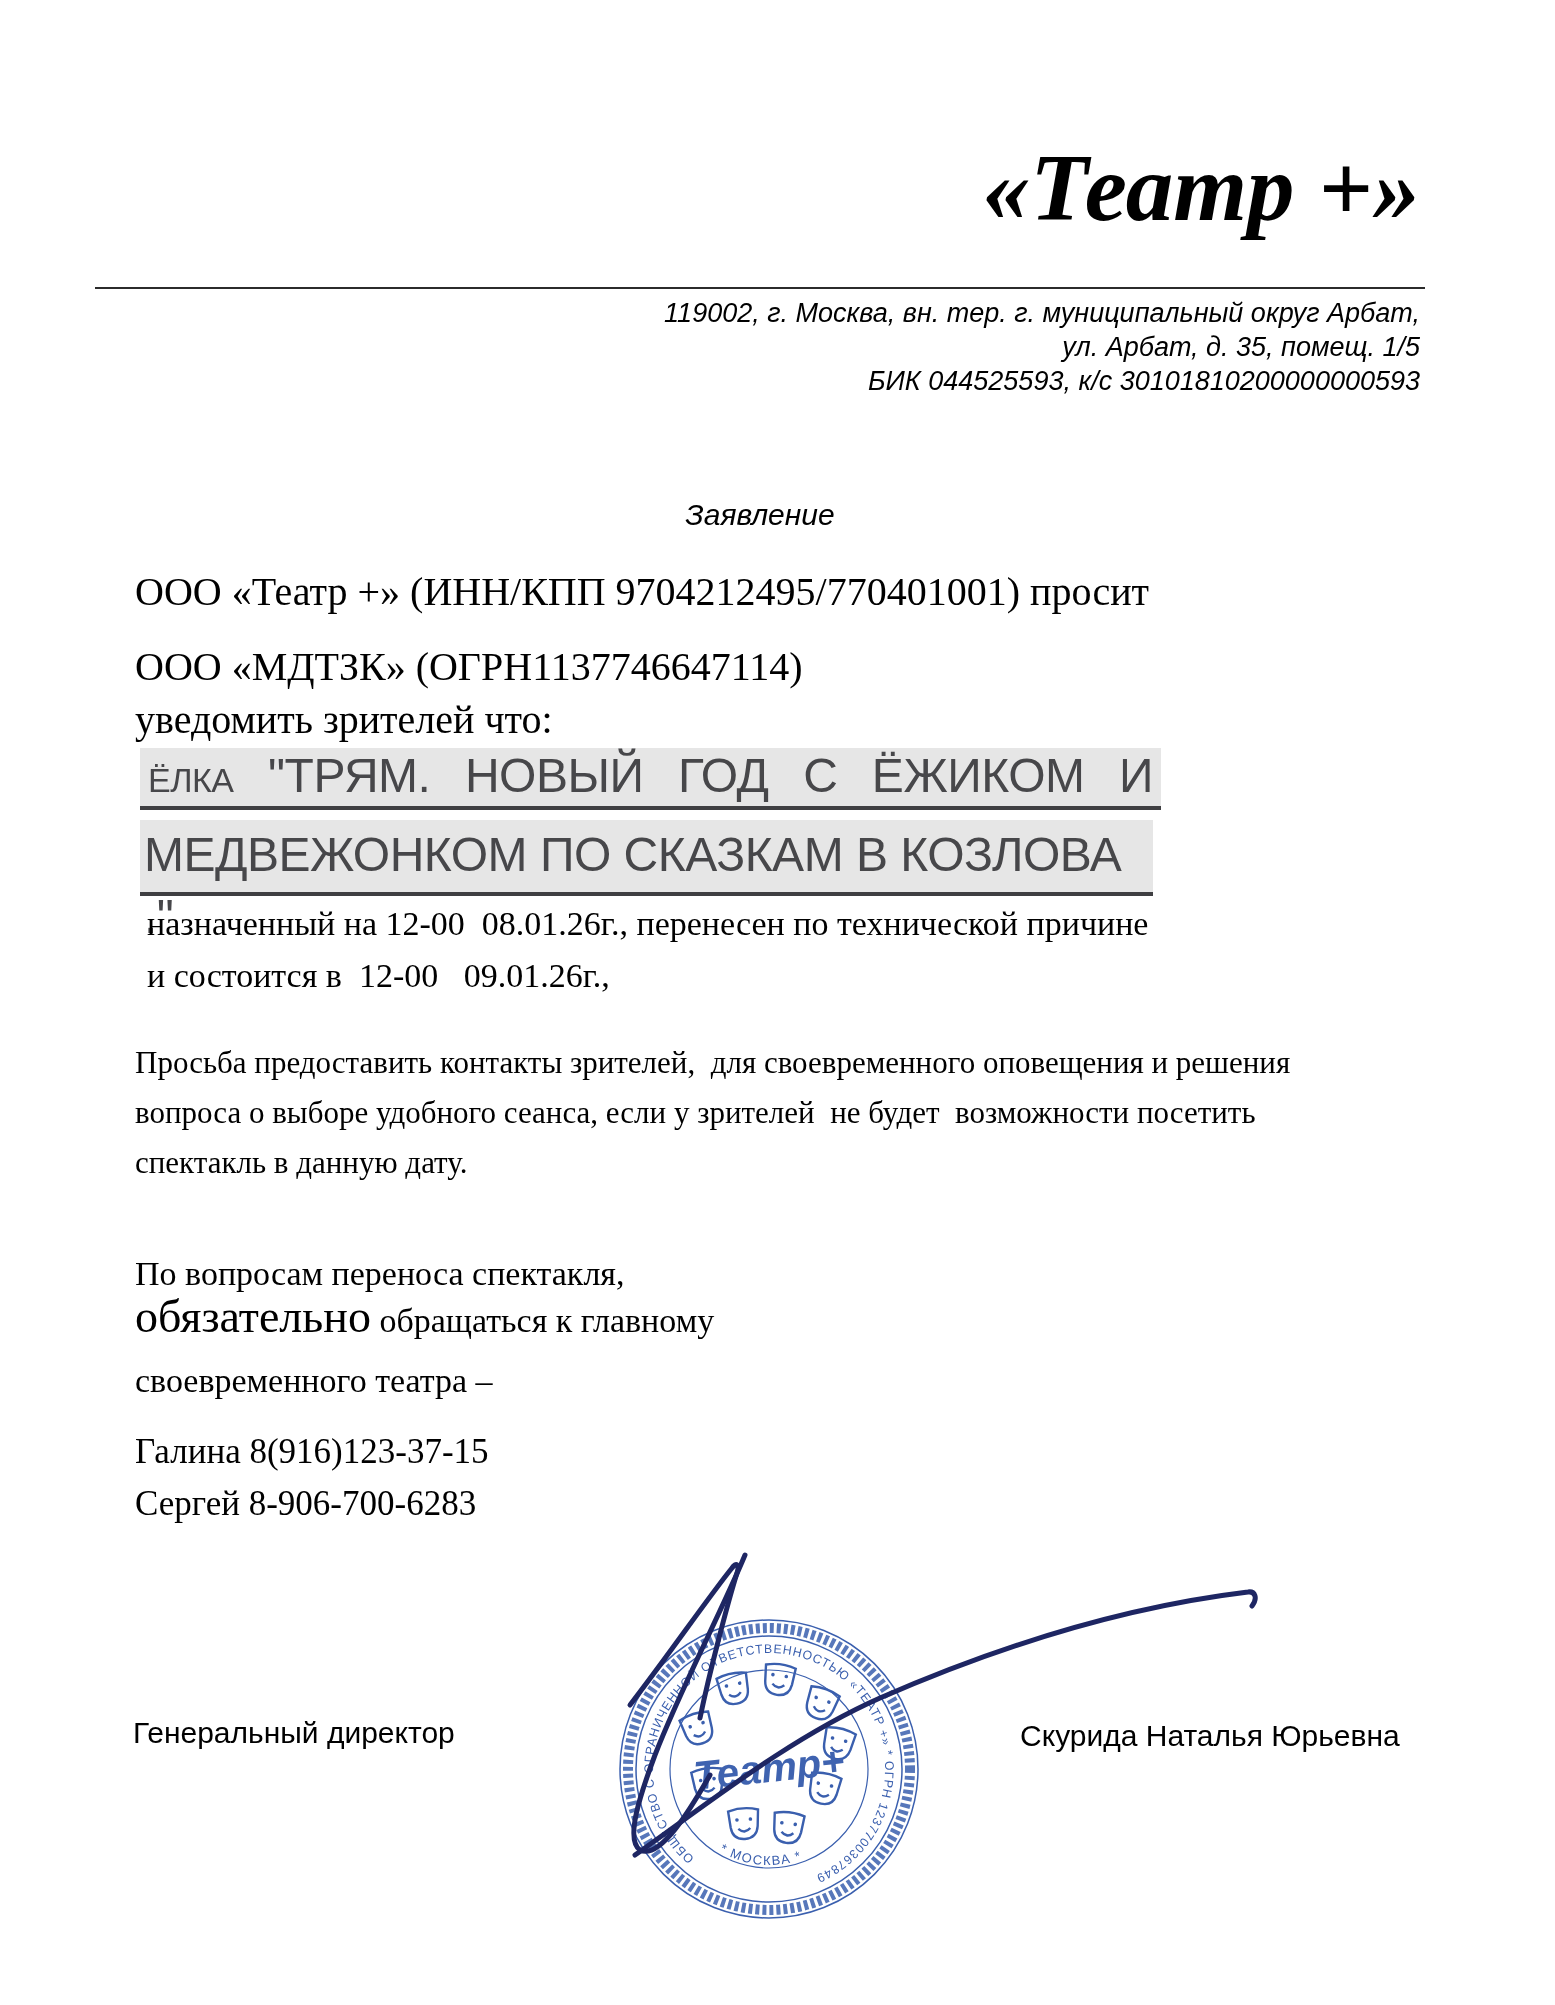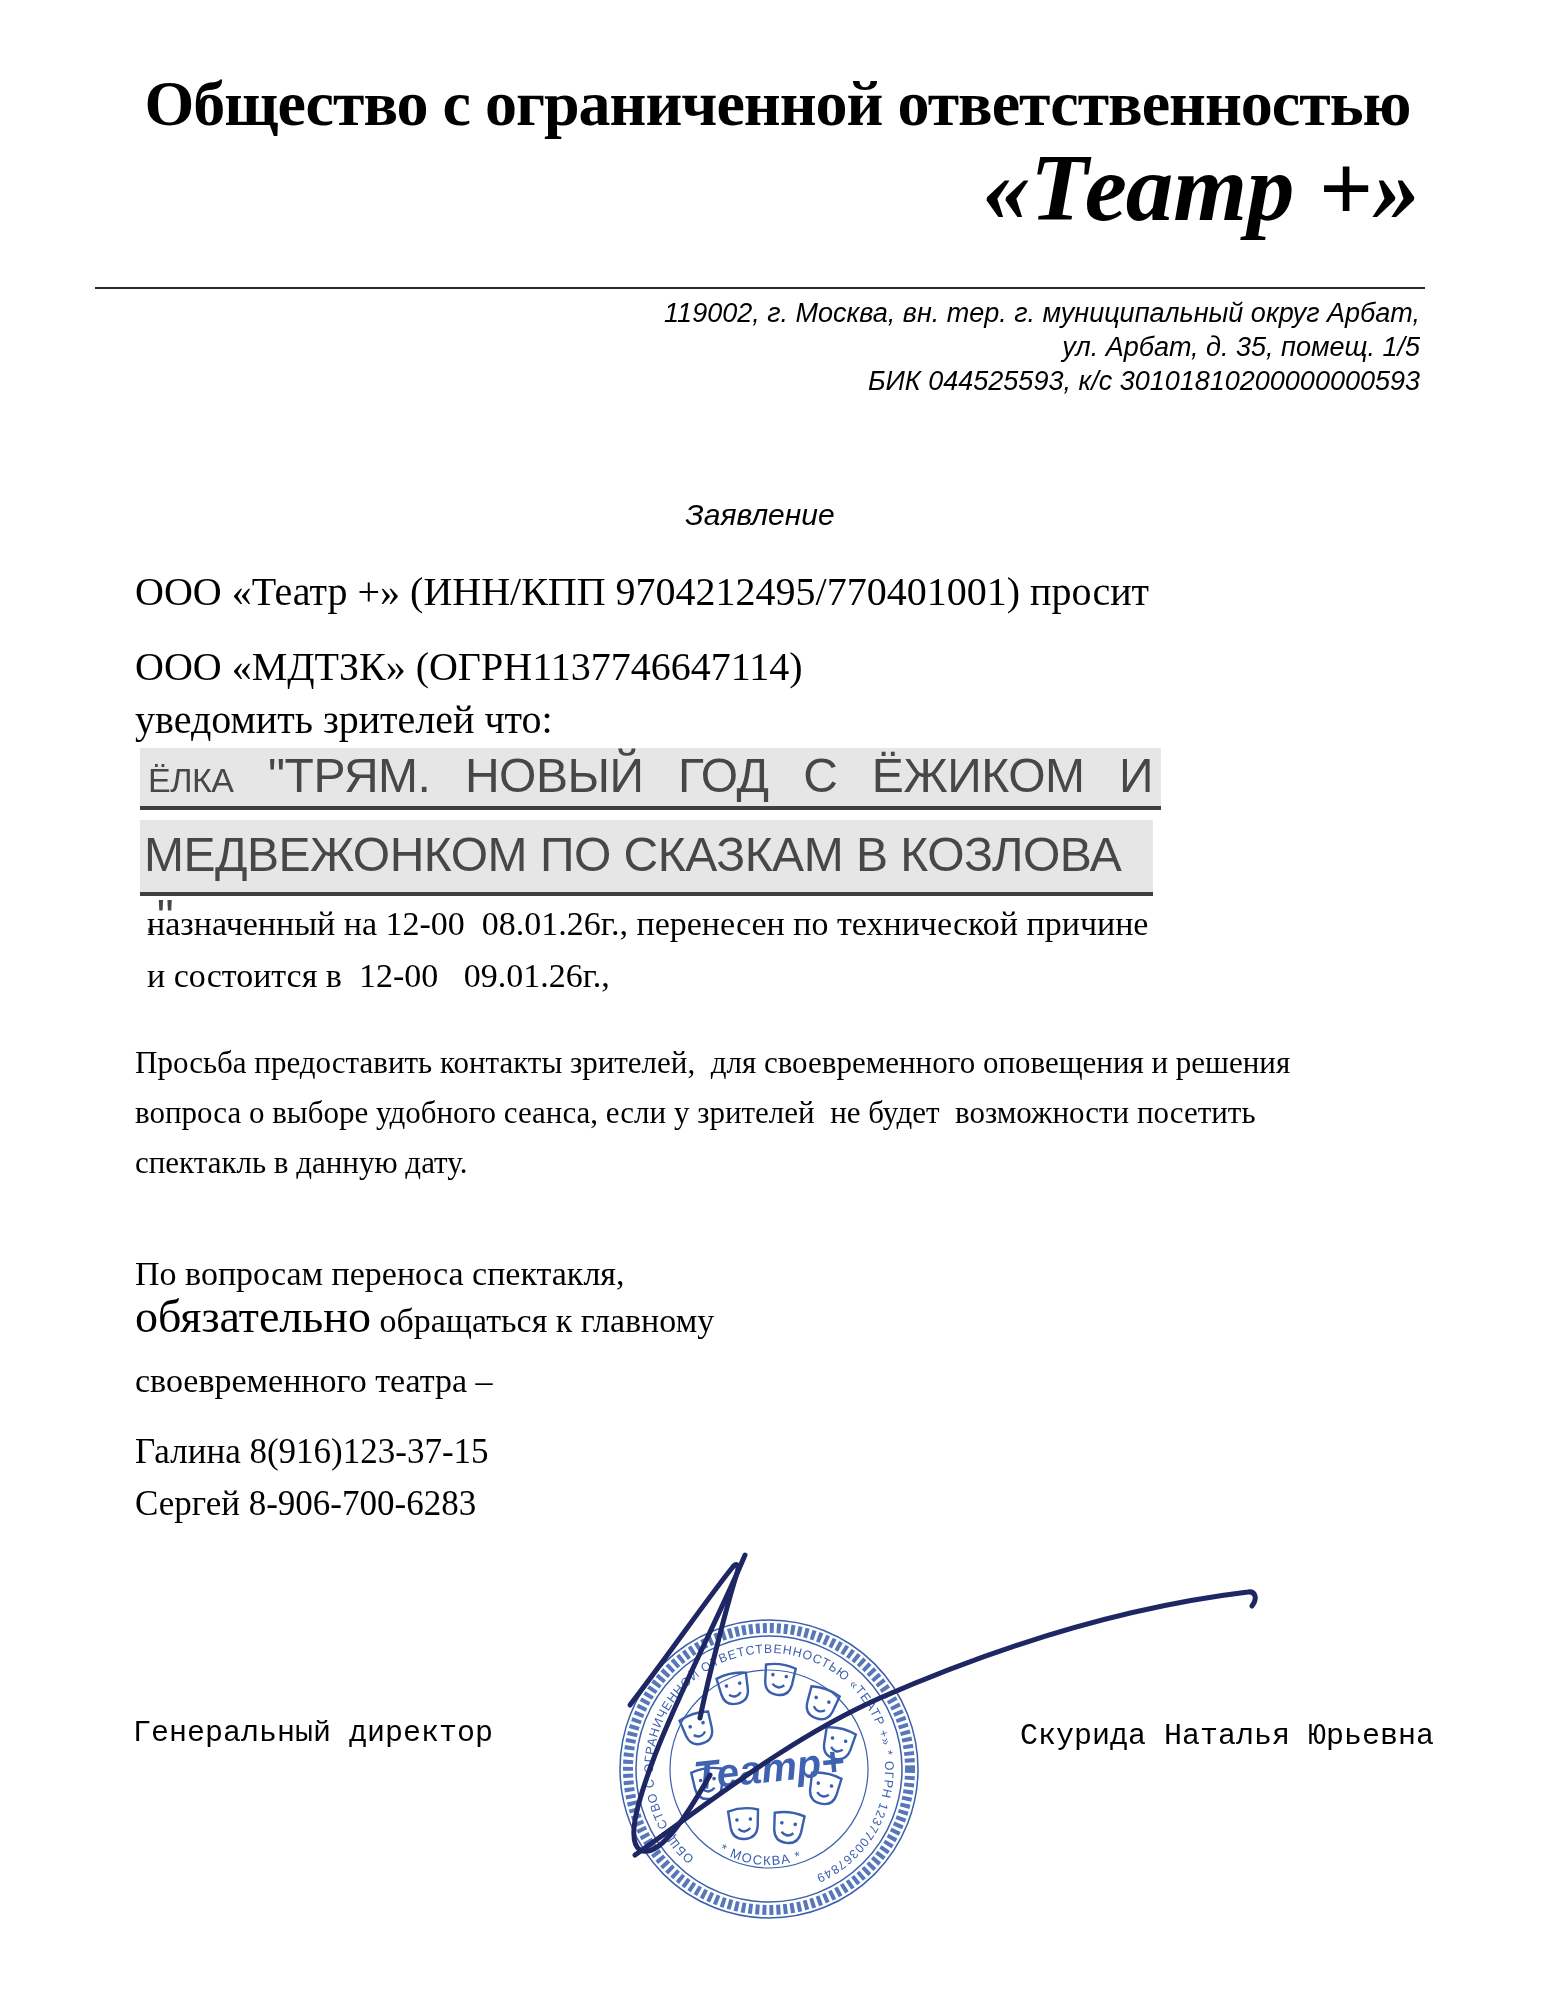--- a/index.html
+++ b/index.html
@@ -20,29 +20,28 @@
   .b34{font-size:34px;line-height:42px;}
   .b31{font-size:31px;line-height:50px;}
   .pre{white-space:pre-wrap;}
   .hl{left:140px;width:1005px;background:#e6e6e6;border-bottom:4px solid #3f3f42;
       color:#47474a;font-family:"Liberation Sans",sans-serif;letter-spacing:-0.5px;}
   .hl1{top:748px;height:58px;line-height:56px;font-size:48px;padding:0 8px;
        text-align:justify;text-align-last:justify;}
   .hl1 .elka{font-size:34px;}
   .hl2{top:820px;height:64px;line-height:62px;font-size:48px;padding:4px 4px;}
   .note-big{font-size:46px;}
-  .footer-label{font-size:30px;font-family:Liberation Mono, monospace;}
+  .footer-label{font-size:30px;font-family:Liberation Sans, sans-serif;}
   svg{display:block;}
 </style>
 </head>
 <body>
 
 <div class="page">
 
-  <div class="abs hdr1 serif">Общество с ограниченной ответственностью</div>
   <div class="abs hdr2 serif">«Театр +»</div>
 
   <div class="abs rule"></div>
 
   <div class="abs details">
     <div>119002, г. Москва, вн. тер. г. муниципальный округ Арбат,</div>
     <div>ул. Арбат, д. 35, помещ. 1/5</div>
     <div>БИК 044525593, к/с 30101810200000000593</div>
   </div>
 

